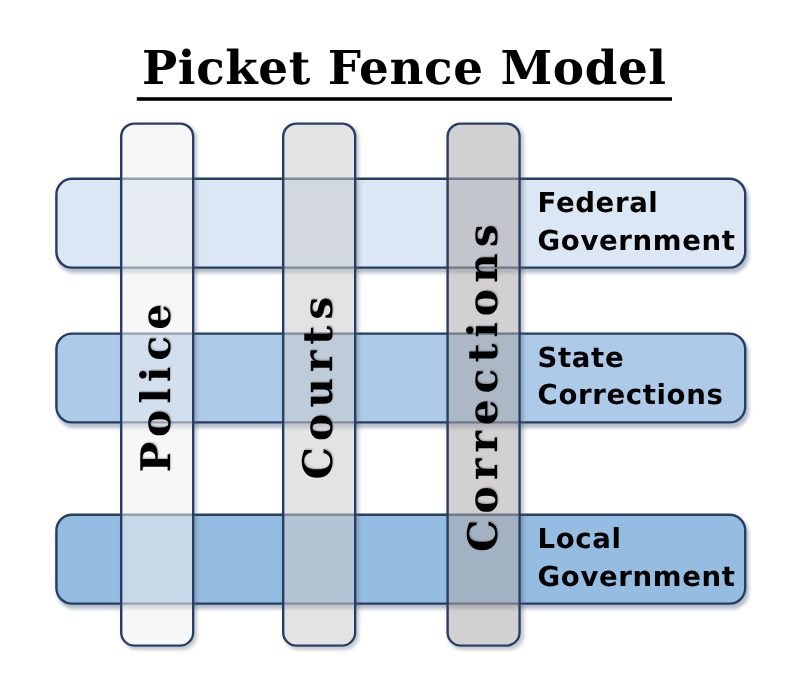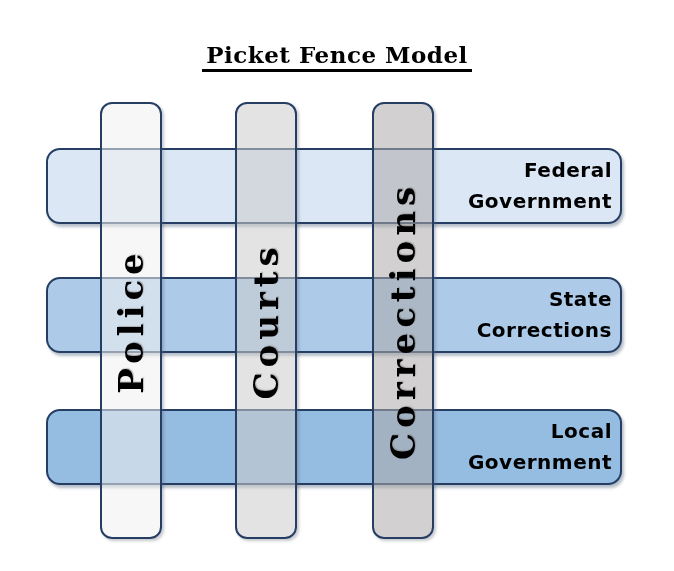--- a/index.html
+++ b/index.html
@@ -20,52 +20,52 @@
     position: absolute;
     top: 13px;
     left: 0;
     width: 100%;
     text-align: center;
   }
   .title span {
     display: inline-block;
     font-family: "DejaVu Serif", serif;
     font-weight: bold;
-    font-size: 23px;
+    font-size: 39px;
     letter-spacing: 0.5px;
     color: var(--text, #000);
     border-bottom: 3px solid #000;
     padding: 0 4px 1px 4px;
   }
 
   
   .rail {
     position: absolute;
     left: 46px;
     width: 576px;
     height: 76px;
     border: 2px solid var(--outline, #263e63);
     border-radius: 14px;
     box-sizing: border-box;
     box-shadow: 2px 3px 3px rgba(90, 110, 135, 0.45);
   }
   .rail-federal { top: 148px; background: var(--federal-fill, #dbe7f4); }
   .rail-state   { top: 277px; background: var(--state-fill, #adcbe9); }
-  .rail-local   { top: 409px; background: var(--local-fill, #95bce1); padding-left: 19px; }
+  .rail-local   { top: 428px; background: var(--local-fill, #95bce1); padding-left: 19px; }
 
   .rail-label {
     position: absolute;
     right: 8px;
     width: 164px;
     top: 50%;
     transform: translateY(-50%);
-    text-align: right;
+    text-align: left;
     font-family: "DejaVu Sans", sans-serif;
     font-weight: bold;
-    font-size: 20px;
+    font-size: 23px;
     line-height: 31px;
     letter-spacing: 0.5px;
     color: var(--text, #000);
   }
 
   
   .picket {
     position: absolute;
     top: 102px;
     height: 437px;

